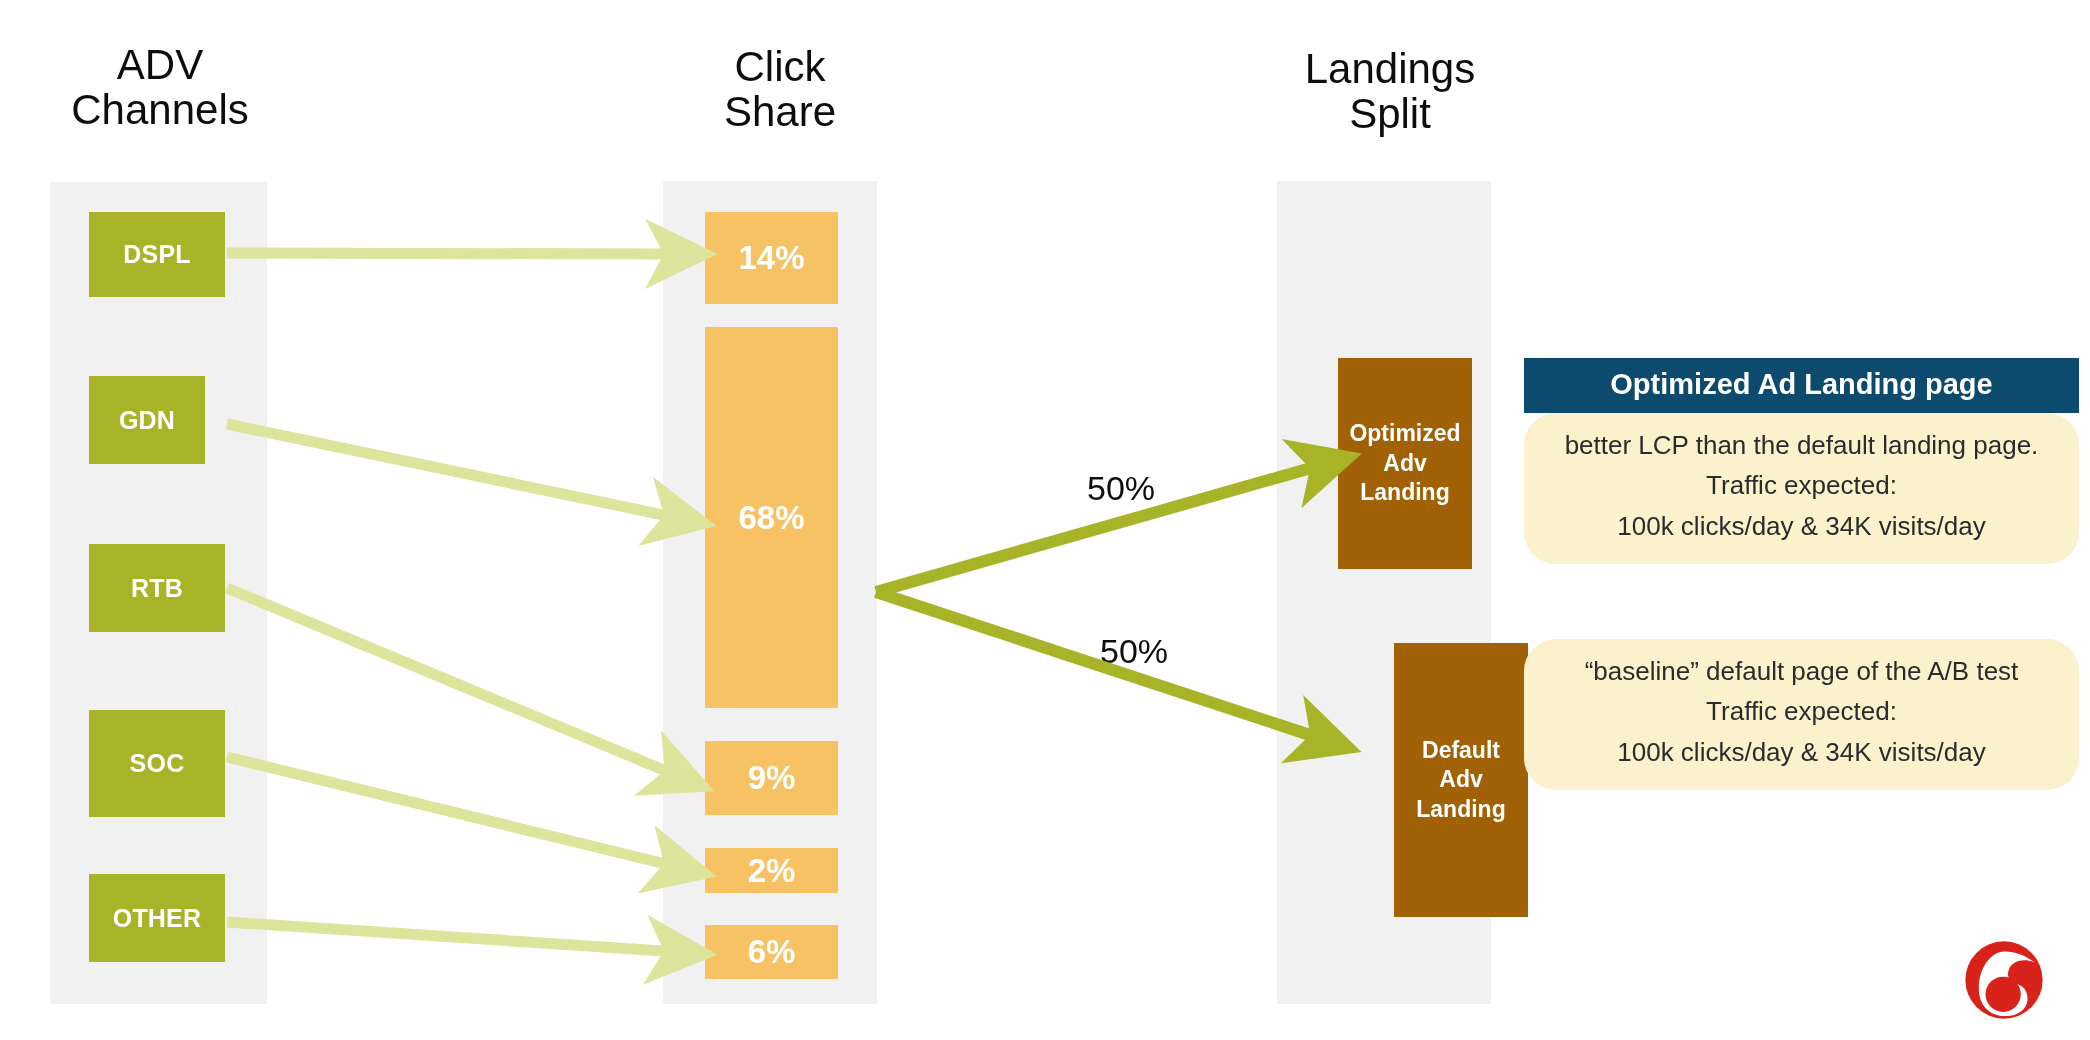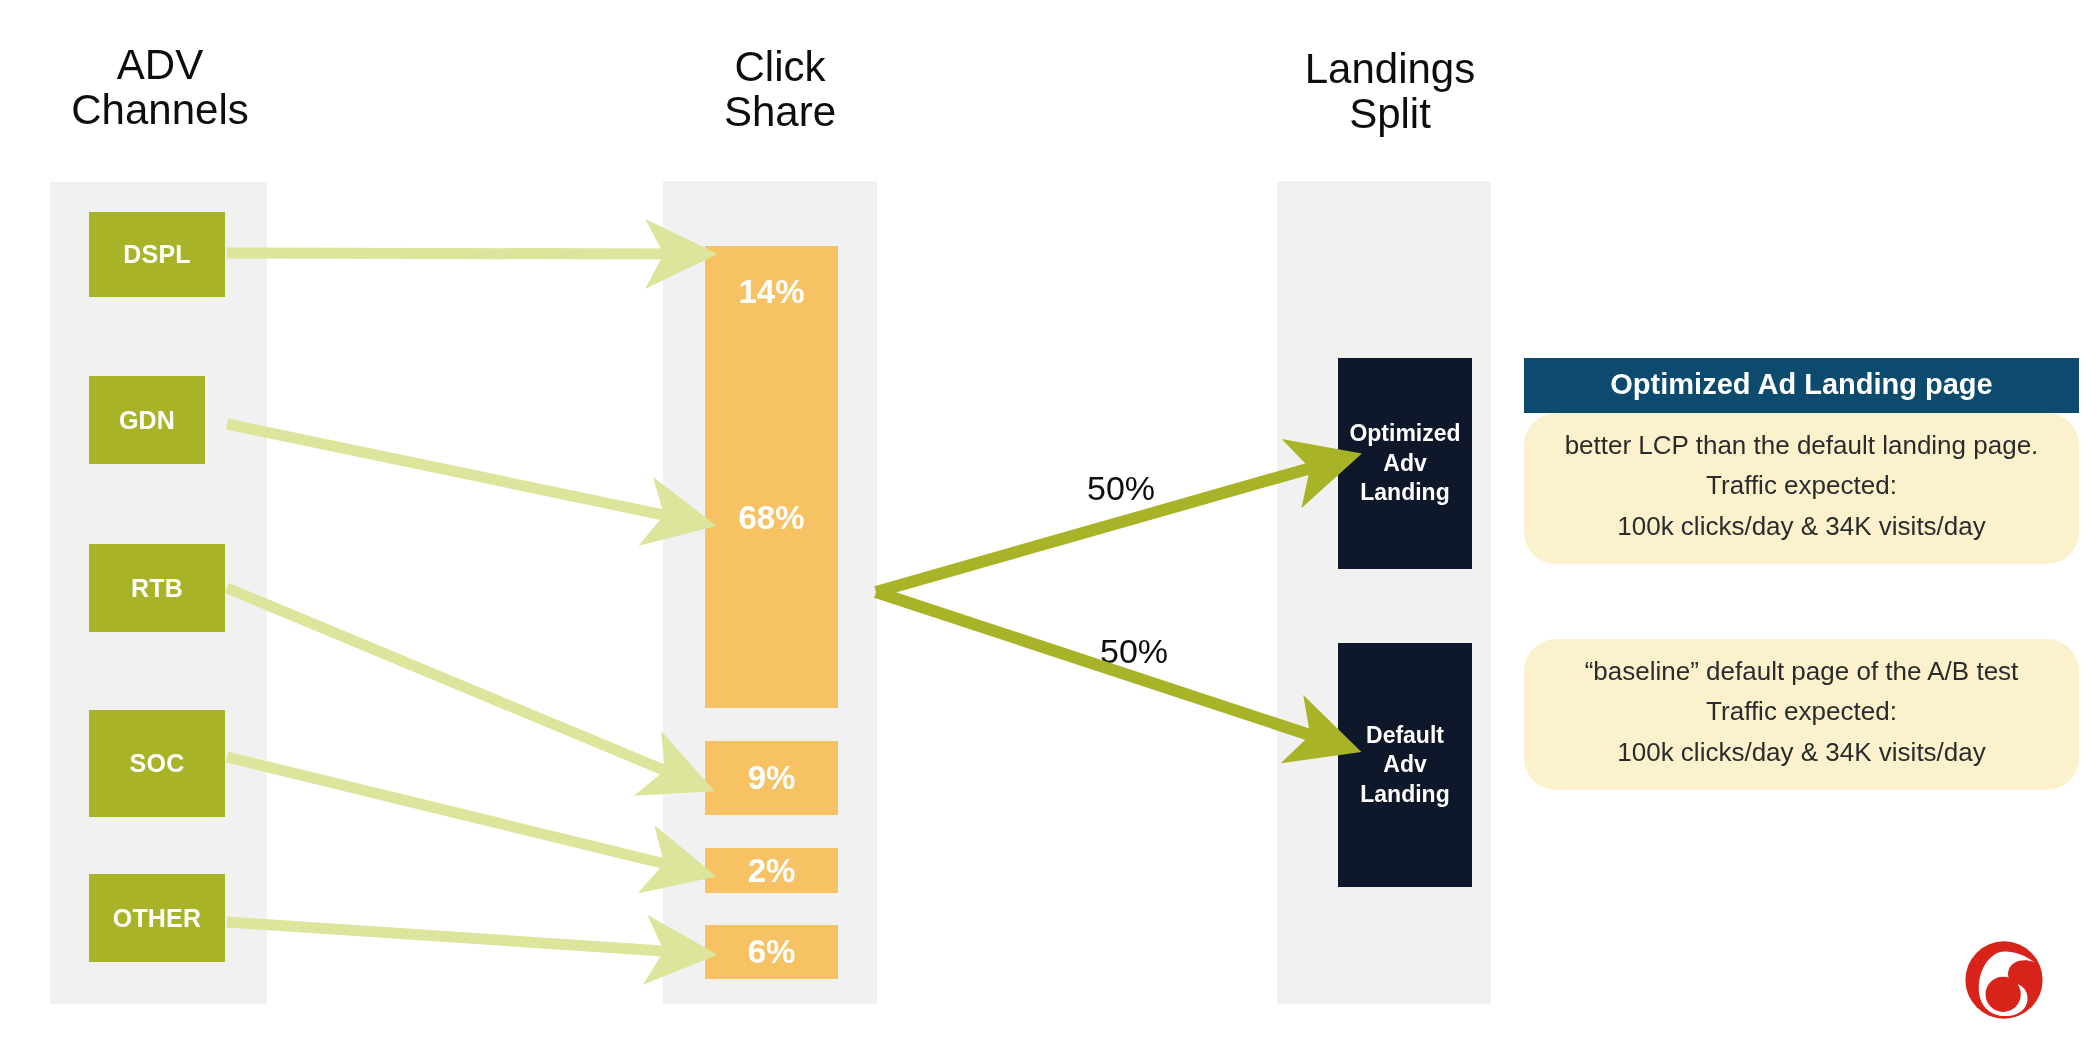--- a/index.html
+++ b/index.html
@@ -63,21 +63,21 @@
     font-size: 33px;
     display: flex;
     align-items: center;
     justify-content: center;
     font-family: "Liberation Sans", sans-serif;
   }
 
   
   .landing-box {
     position: absolute;
-    background: #0f172a;
+    background: #a16207;
     color: #ffffff;
     font-weight: bold;
     font-size: 23px;
     line-height: 1.28;
     text-align: center;
     display: flex;
     align-items: center;
     justify-content: center;
     white-space: pre-line;
     font-family: "Liberation Sans", sans-serif;
@@ -153,30 +153,30 @@
 <div class="panel" id="panel-adv"></div>
 <div class="panel" id="panel-click"></div>
 <div class="panel" id="panel-landings"></div>
 
 <div class="chan-box" style="left:89px;  top:212px; width:136px; height:85px;">DSPL</div>
 <div class="chan-box" style="left:89px;  top:376px; width:116px; height:88px;">GDN</div>
 <div class="chan-box" style="left:89px;  top:544px; width:136px; height:88px;">RTB</div>
 <div class="chan-box" style="left:89px;  top:710px; width:136px; height:107px;">SOC</div>
 <div class="chan-box" style="left:89px;  top:874px; width:136px; height:88px;">OTHER</div>
 
-<div class="share-box" style="left:705px; top:212px; width:133px; height:92px;margin-top:34px;">14%</div>
+<div class="share-box" style="left:705px; top:212px; width:133px; height:92px;">14%</div>
 <div class="share-box" style="left:705px; top:327px; width:133px; height:381px;">68%</div>
 <div class="share-box" style="left:705px; top:741px; width:133px; height:74px;">9%</div>
 <div class="share-box" style="left:705px; top:848px; width:133px; height:45px;">2%</div>
 <div class="share-box" style="left:705px; top:925px; width:133px; height:54px;">6%</div>
 
 <div class="landing-box" style="left:1338px; top:358px; width:134px; height:211px;">Optimized
 Adv
 Landing</div>
-<div class="landing-box" style="left:1338px; top:643px; width:134px; height:244px;">Default
+<div class="landing-box" style="left:1394px; top:643px; width:134px; height:274px;">Default
 Adv
 Landing</div>
 
 <div class="split-label" id="split-top">50%</div>
 <div class="split-label" id="split-bottom">50%</div>
 
 <div class="info-card" id="card-optimized">
   <div class="info-head">Optimized Ad Landing page</div>
   <div class="info-body">better LCP than the default landing page.
 Traffic expected:

